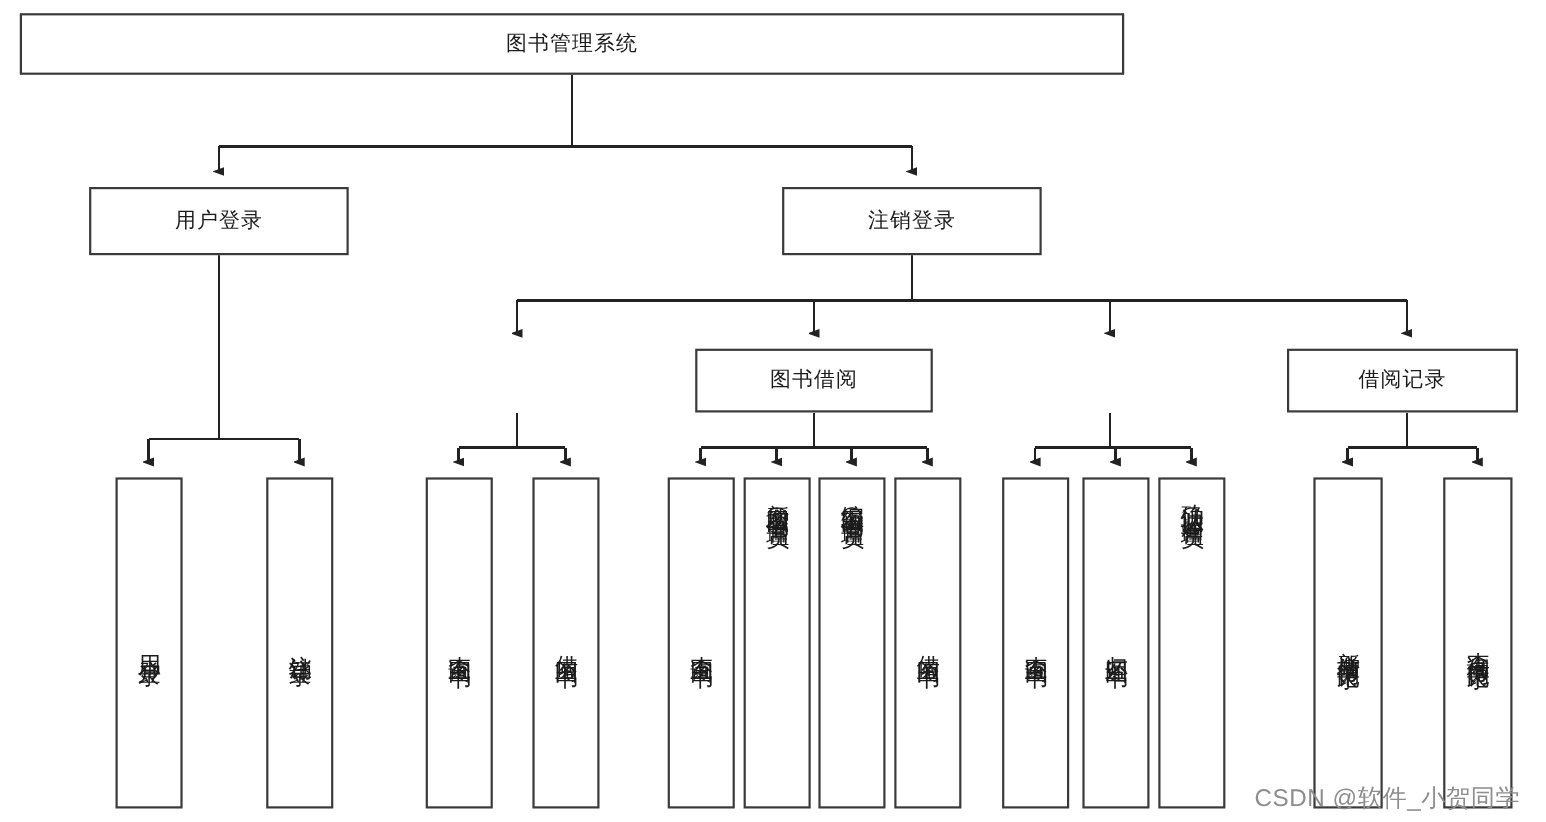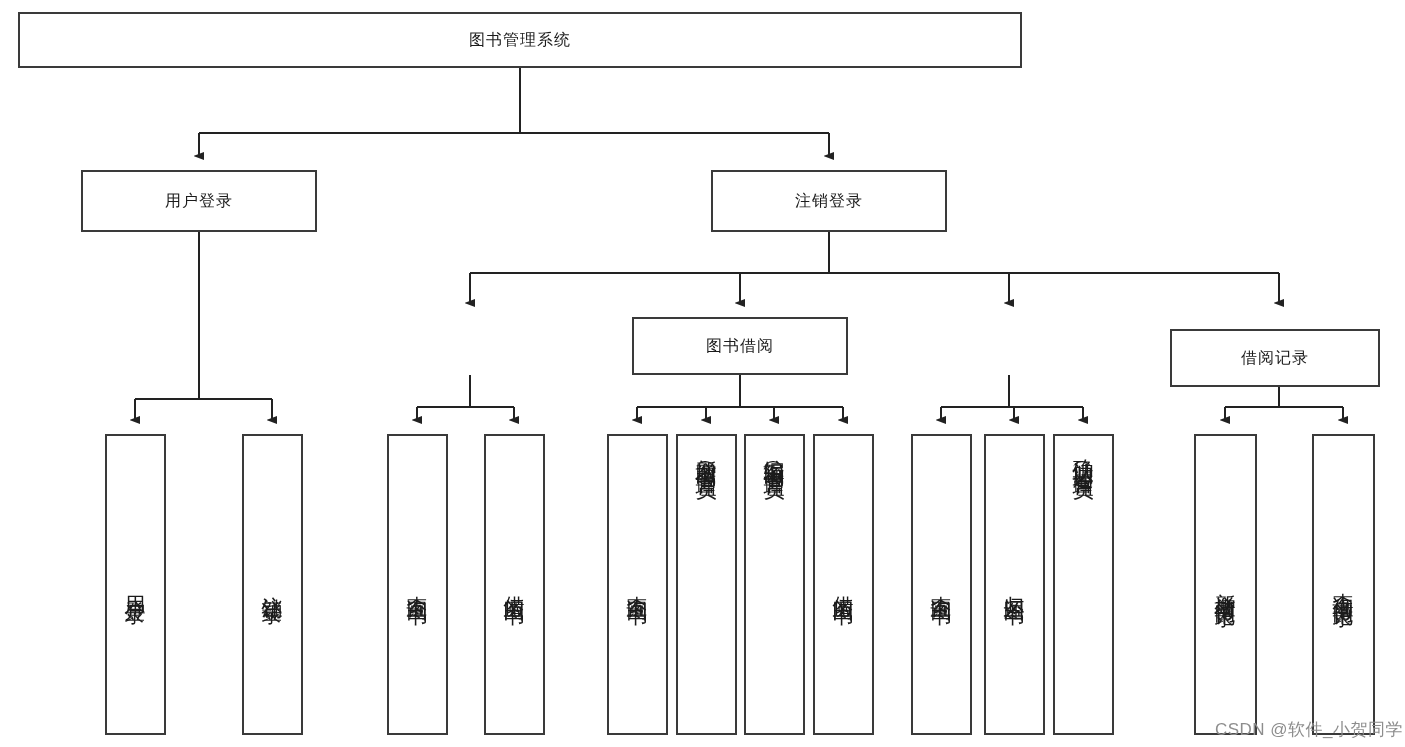--- a/index.html
+++ b/index.html
@@ -24,21 +24,21 @@
     position:absolute;
     box-sizing:border-box;
     background:#ffffff;
     border:2px solid #3a3a3a;
     display:flex;
     align-items:center;
     justify-content:center;
     z-index:2;
   }
   .node .label{
-    font-size:16px;
+    font-size:19px;
     line-height:1.15;
     letter-spacing:1px;
     color:#1b1b1b;
     white-space:nowrap;
     text-align:center;
   }
   .node.leaf .label{
     writing-mode:vertical-rl;
     text-orientation:upright;
     font-size:21px;
@@ -49,23 +49,23 @@
   .node.leaf{
     align-items:flex-start;
     padding-top:6px;
   }
   .node.leaf.mid{
     align-items:center;
     padding-top:0;
   }
   .watermark{
     position:absolute;
-    right:2px;
+    right:23px;
     bottom:6px;
-    font-size:17px;
+    font-size:22px;
     color:#8d8d8d;
     letter-spacing:0.5px;
     z-index:5;
     white-space:nowrap;
     margin-top:40px;
   }
 </style>
 </head>
 <body>
 
@@ -131,21 +131,21 @@
   <div class="node" style="left:81px;top:170px;width:236px;height:62px;">
     <span class="label">用户登录</span>
   </div>
   <div class="node" style="left:711px;top:170px;width:236px;height:62px;">
     <span class="label">注销登录</span>
   </div>
 
   <div class="node" style="left:632px;top:317px;width:216px;height:58px;">
     <span class="label">图书借阅</span>
   </div>
-  <div class="node" style="left:1170px;top:329px;width:210px;height:58px;">
+  <div class="node" style="left:1170px;top:317px;width:210px;height:58px;">
     <span class="label">借阅记录</span>
   </div>
 
   <div class="node leaf mid" style="left:105px;top:434px;width:61px;height:301px;">
     <span class="label">用户登录</span>
   </div>
   <div class="node leaf mid" style="left:242px;top:434px;width:61px;height:301px;">
     <span class="label">注销登录</span>
   </div>
   <div class="node leaf mid" style="left:387px;top:434px;width:61px;height:301px;">

